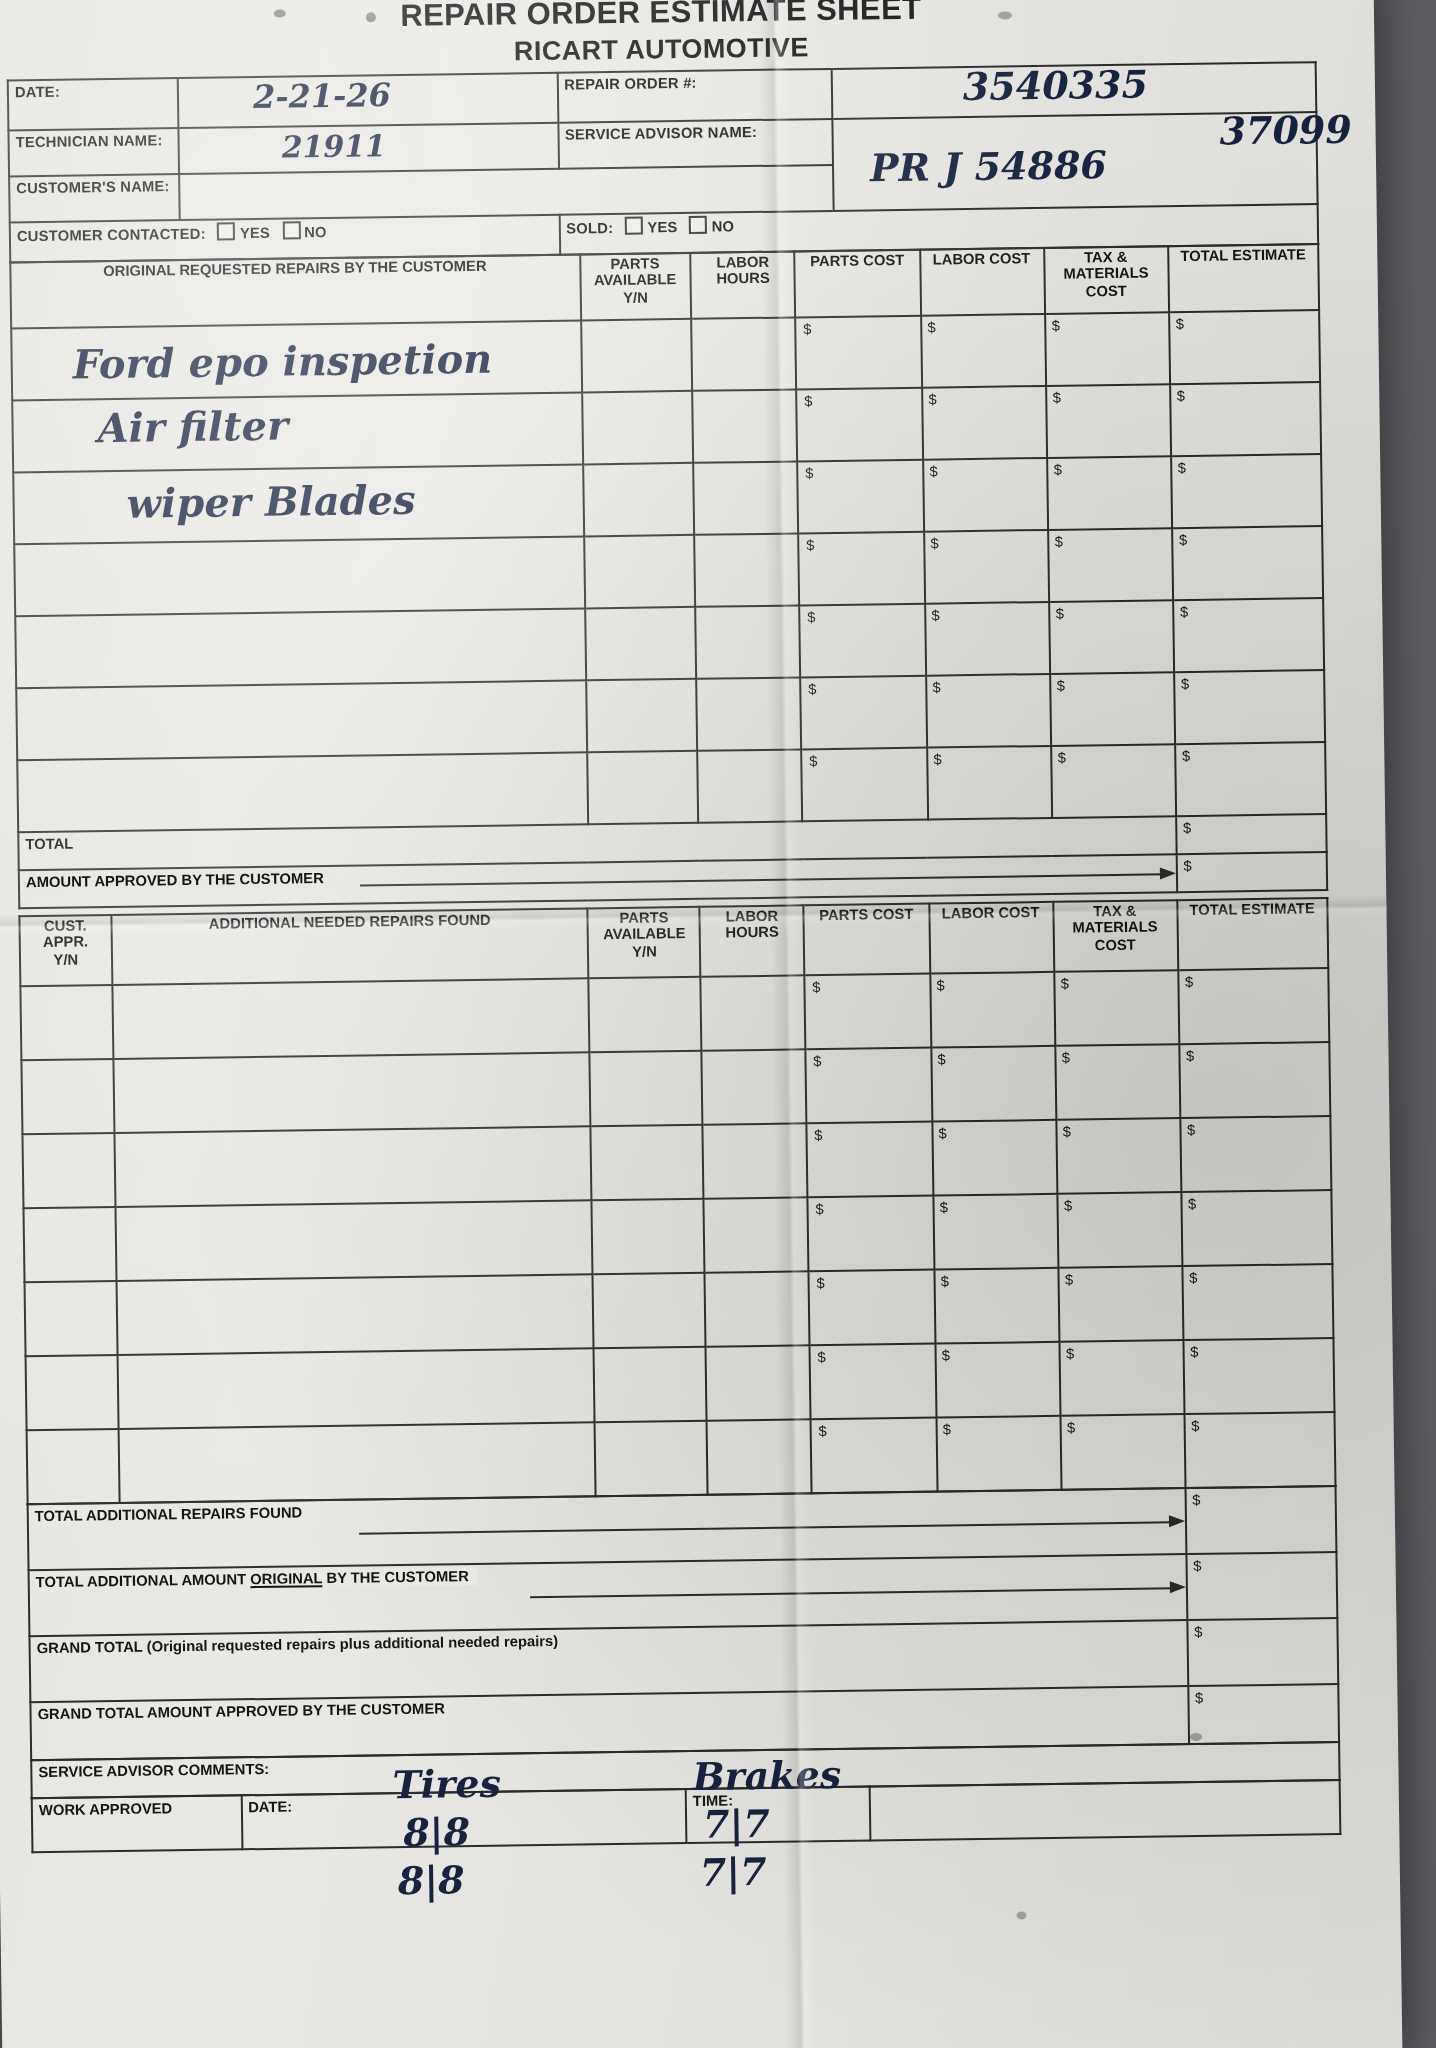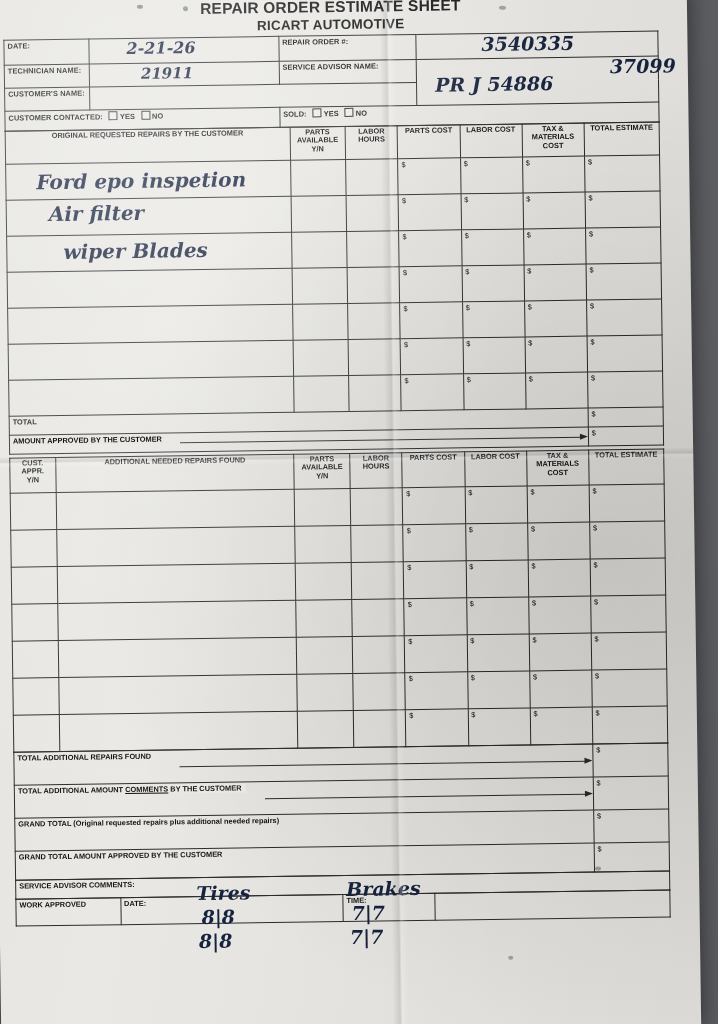--- a/index.html
+++ b/index.html
@@ -400,21 +400,21 @@
             <tr>
           <td class="rowlabel mid arrow-td" style="height:30px;position:relative;">
             <span style="background:#e9e8e4;position:relative;z-index:2;padding-right:4px;">TOTAL ADDITIONAL REPAIRS FOUND</span>
             <span class="arrow-line" style="left:165px;"></span>
             <span class="arrow-head"></span>
           </td>
           <td class="dollar">$</td>
         </tr>
         <tr>
           <td class="rowlabel mid arrow-td" style="height:30px;position:relative;">
-            <span style="background:#e9e8e4;position:relative;z-index:2;padding-right:4px;"><span>TOTAL ADDITIONAL AMOUNT </span><span class="ul">COMMENTS</span><span> BY THE CUSTOMER</span></span>
+            <span style="background:#e9e8e4;position:relative;z-index:2;padding-right:4px;"><span>TOTAL ADDITIONAL AMOUNT </span><span class="ul">ORIGINAL</span><span> BY THE CUSTOMER</span></span>
             <span class="arrow-line" style="left:250px;"></span>
             <span class="arrow-head"></span>
           </td>
           <td class="dollar">$</td>
         </tr>
         <tr>
           <td class="rowlabel mid" style="height:30px;">GRAND TOTAL (Original requested repairs plus additional needed repairs)</td>
           <td class="dollar">$</td>
         </tr>
         <tr>

